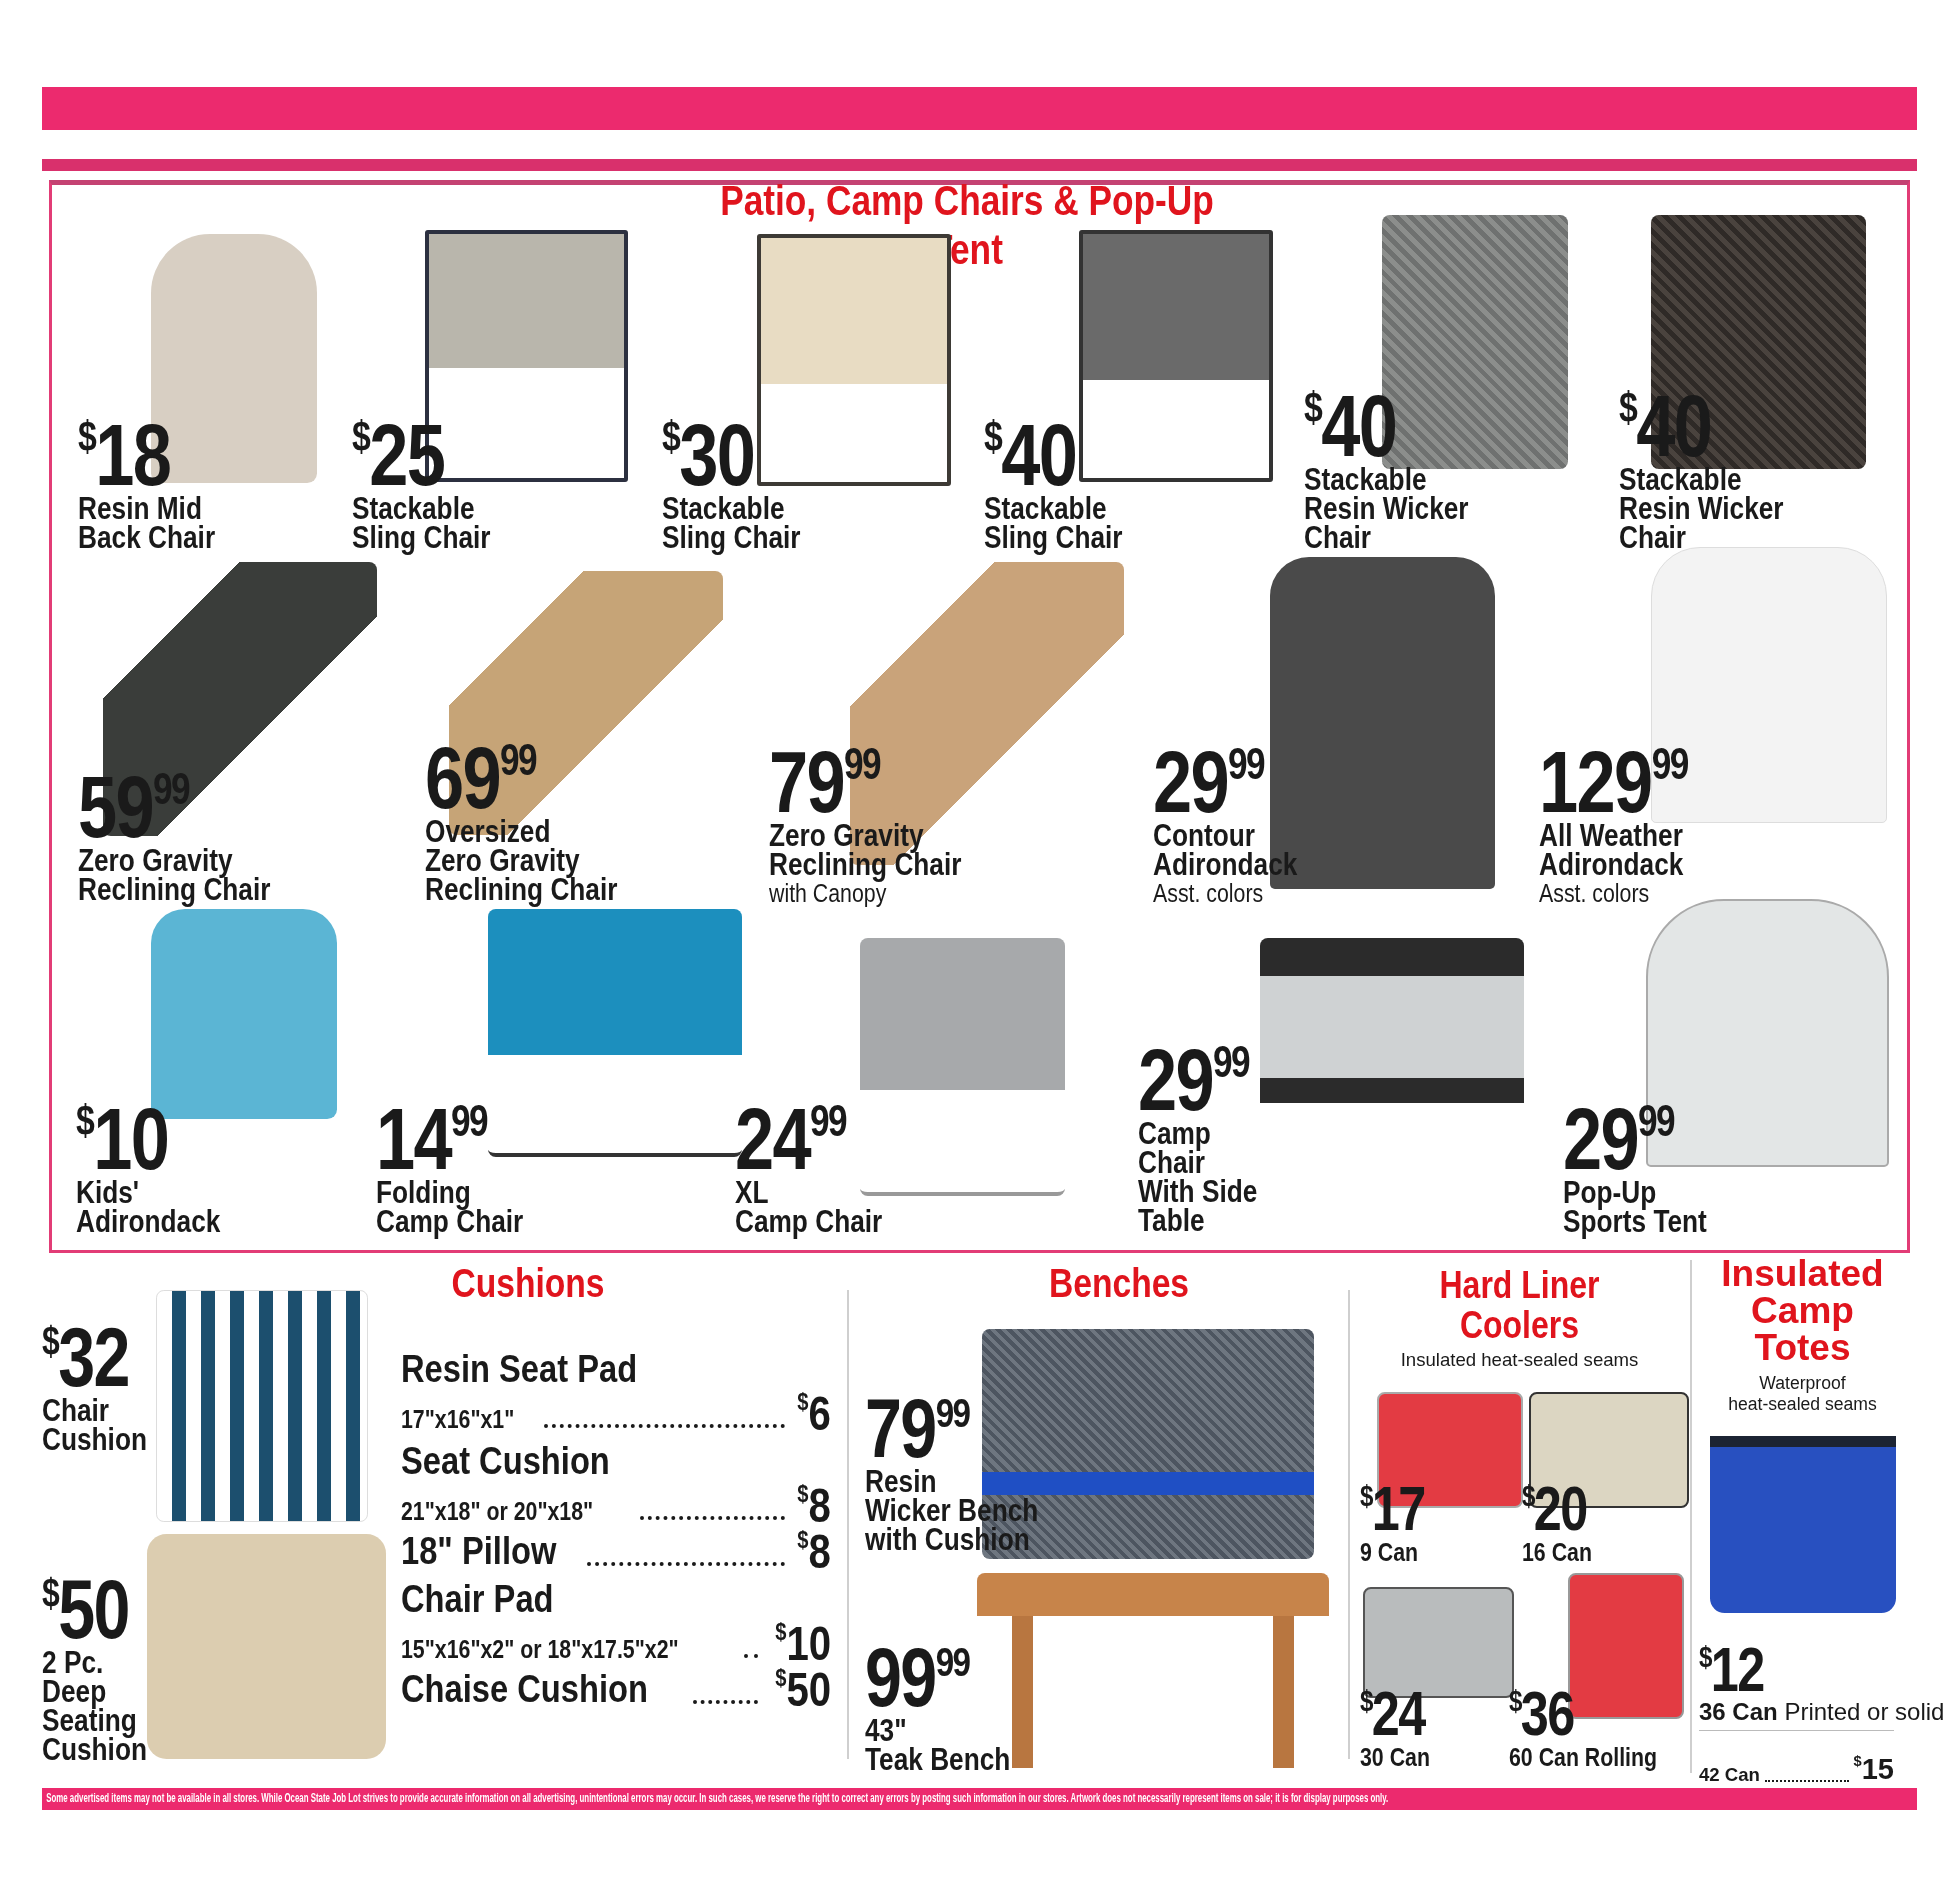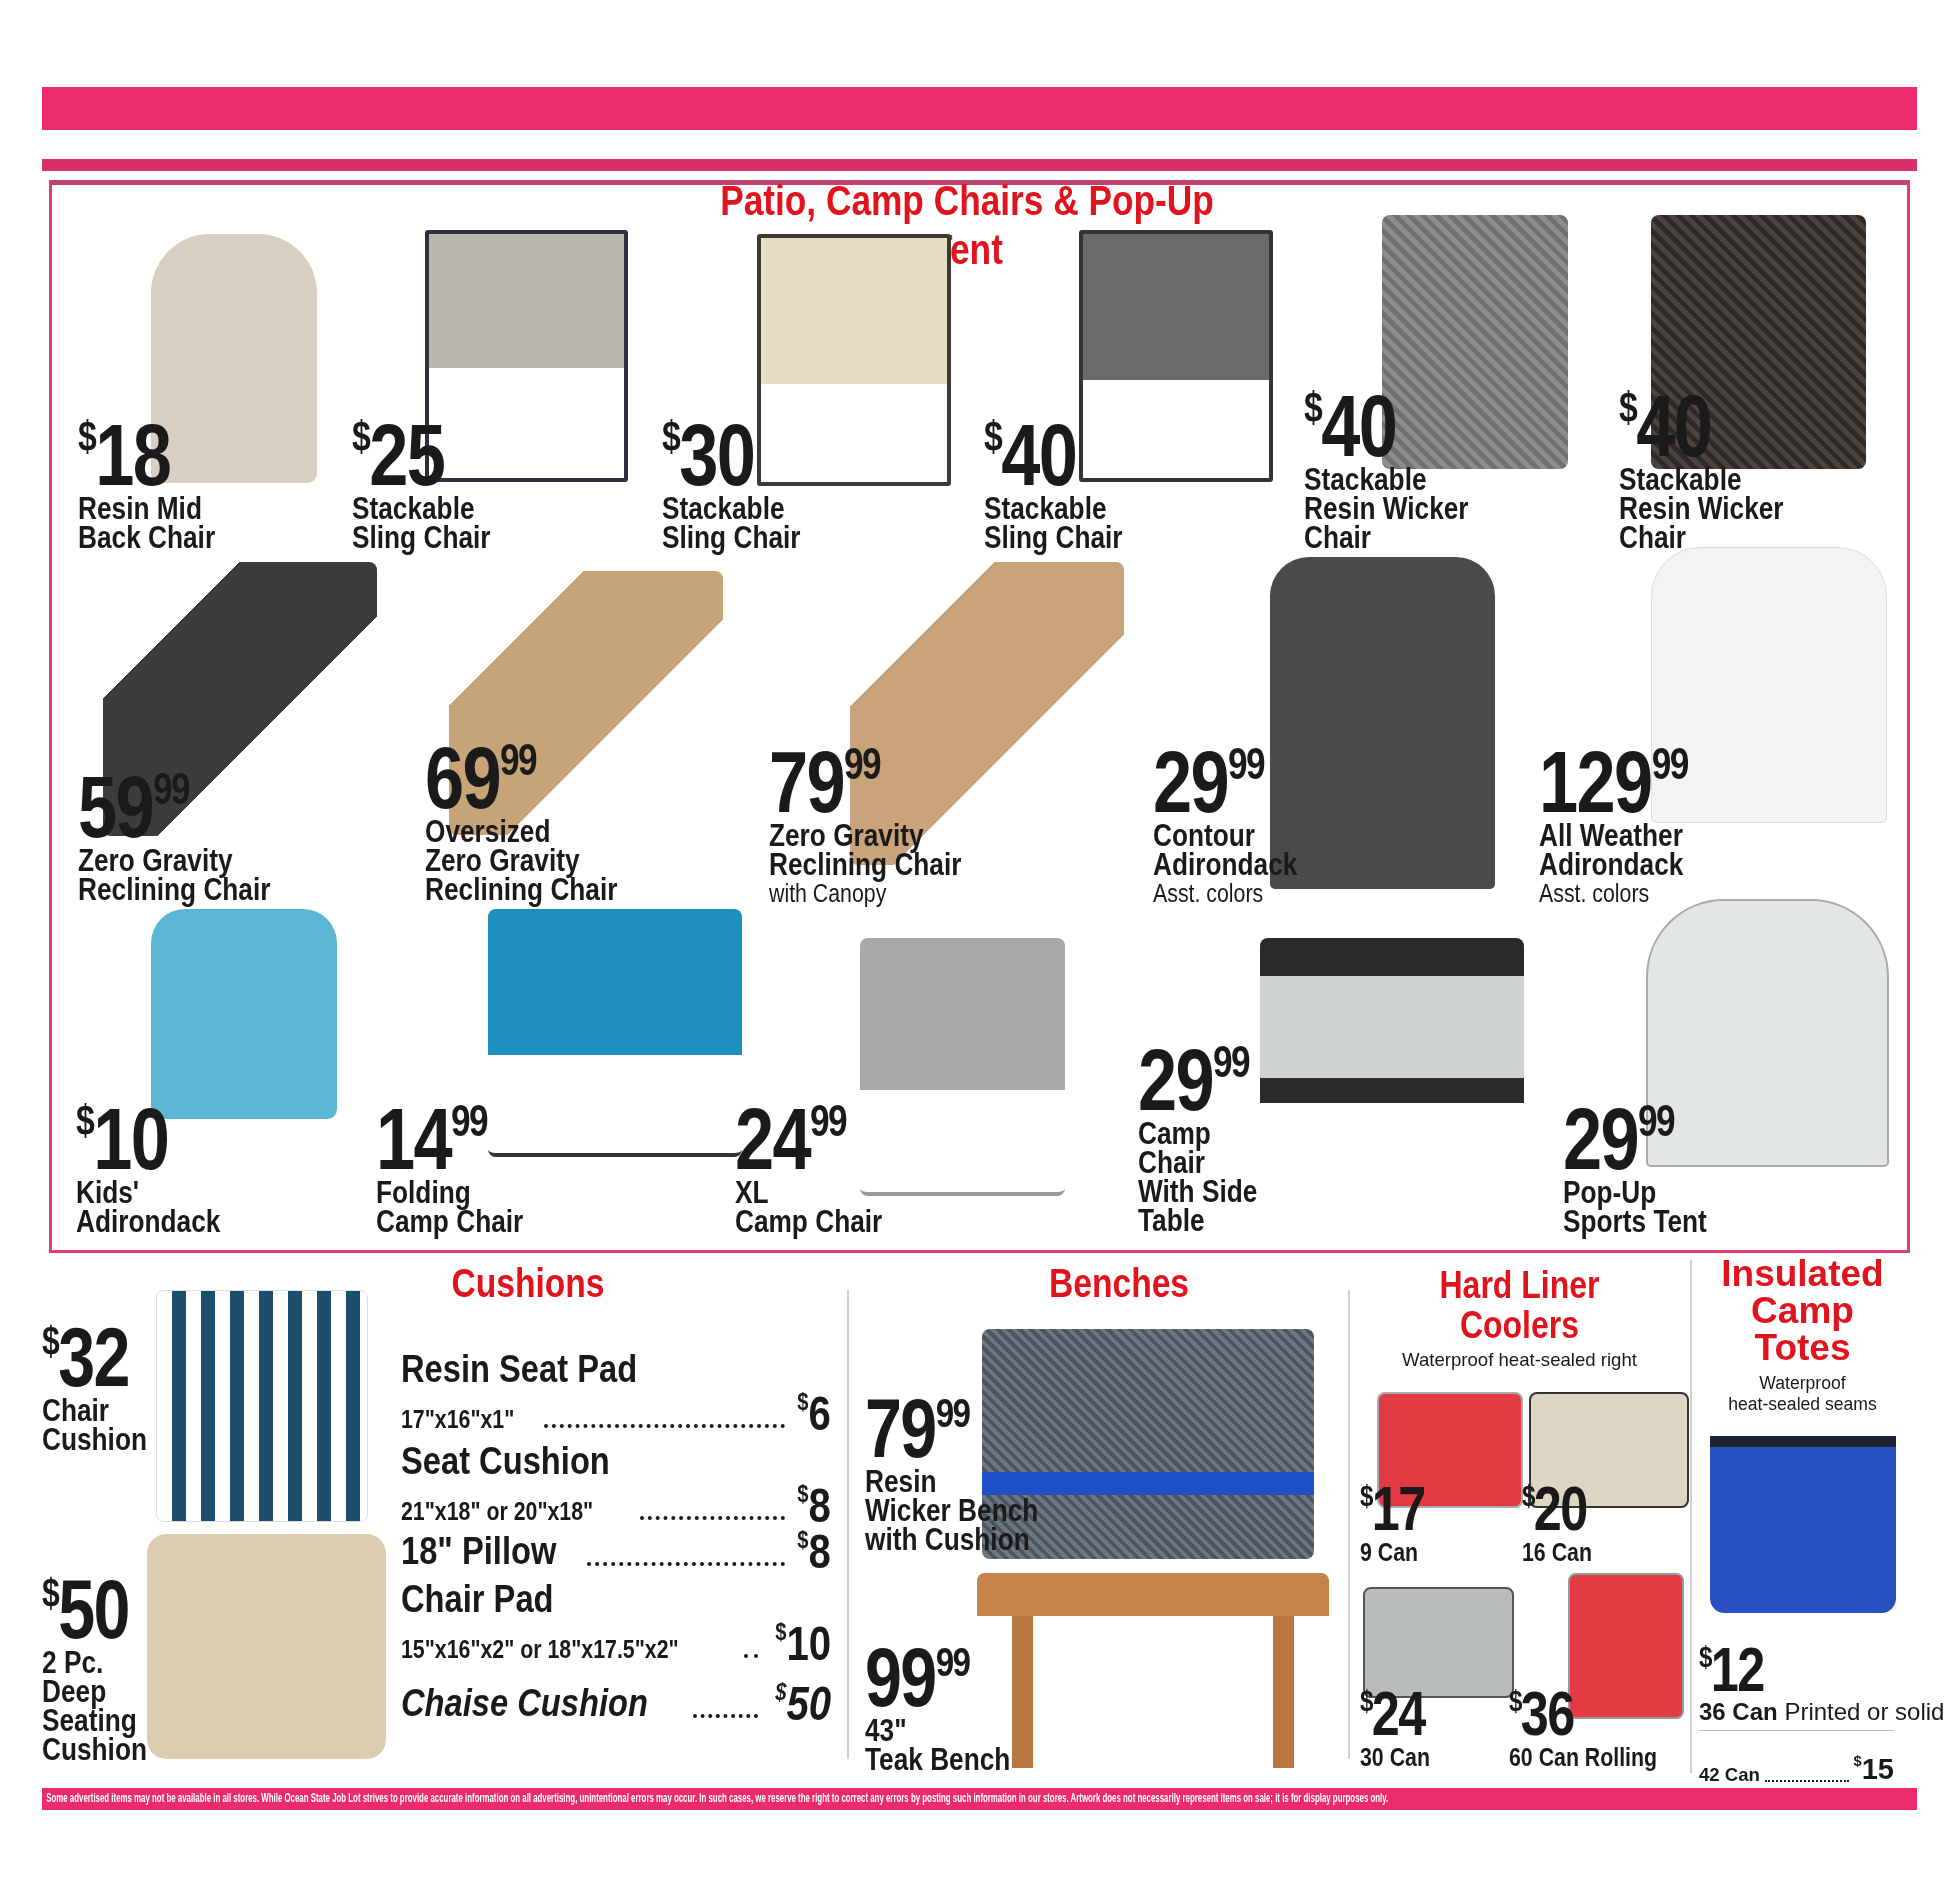--- a/index.html
+++ b/index.html
@@ -218,21 +218,21 @@
     <span class="cl-name">18" Pillow</span>
       <span class="dots"></span>
     <span class="cl-price"><span class="dol">$</span><span>8</span></span>
   </div>
   <div class="cl-name" style="margin-top:4.9px;">Chair Pad</div>
   <div class="cl-row">
     <span class="cl-size">15"x16"x2" or 18"x17.5"x2"</span>
       <span class="dots"></span>
     <span class="cl-price"><span class="dol">$</span><span>10</span></span>
   </div>
-  <div class="cl-row" style="margin-top:16px;font-style:italic;">
+  <div class="cl-row" style="margin-top:2px;">
     <span class="cl-name">Chaise Cushion</span>
       <span class="dots"></span>
     <span class="cl-price"><span class="dol">$</span><span>50</span></span>
   </div>
 </div>
 
 <div class="divider" style="left:847px;top:1290px;height:469px;"></div>
 <div class="divider" style="left:1348px;top:1290px;height:469px;"></div>
 <div class="divider" style="left:1690px;top:1260px;height:513px;"></div>
 
@@ -252,21 +252,21 @@
   <div class="desc">
       <div>43"</div>
       <div>Teak Bench</div>
     </div>
 </div>
 
 <div class="section-title" style="left:1363px;top:1265px;width:313px;font-size:39px;line-height:40px;">
   <div>Hard Liner</div>
     <div>Coolers</div>
 </div>
-<div style="position:absolute;left:1363px;top:1349px;width:313px;text-align:center;font-size:18.6px;">Waterproof heat-sealed right</div>
+<div style="position:absolute;left:1363px;top:1349px;width:313px;text-align:center;font-size:18.6px;">Insulated heat-sealed seams</div>
 <div class="img" style="left:1377px;top:1392px;width:142px;height:112px;background:#e33b43;border:2.9px solid #aaa;"></div>
 <div class="img" style="left:1529px;top:1392px;width:156px;height:112px;background:#dcd6c2;border:2.9px solid #333;"></div>
 <div class="img" style="left:1363px;top:1587px;width:147px;height:107px;background:#b9bcbd;border:2.9px solid #555;"></div>
 <div class="img" style="left:1568px;top:1573px;width:112px;height:142px;background:#e33b43;border:2.9px solid #999;"></div>
 
 <div class="prod" style="left:1360px;top:1480px;">
   <div class="price" style="font-size:63px;"><span class="dol">$</span><span>17</span></div>
   <div class="tag">9 Can</div>
 </div>
 <div class="prod" style="left:1522px;top:1480px;">

